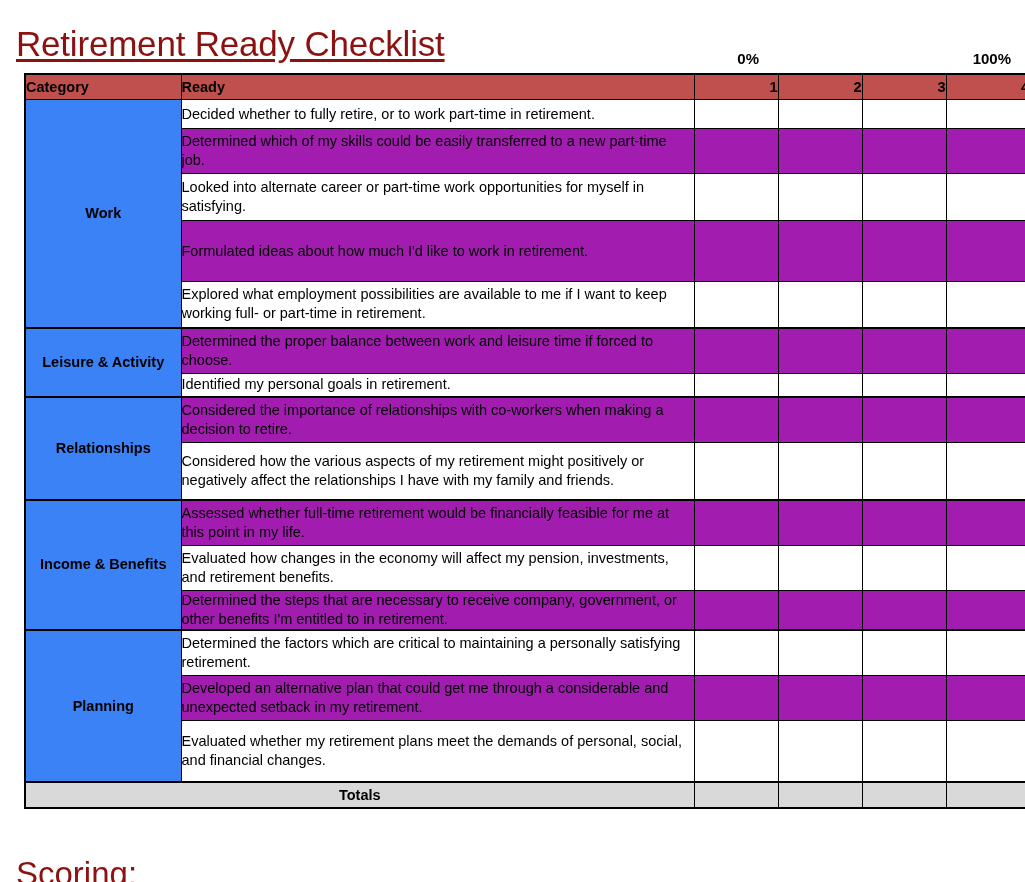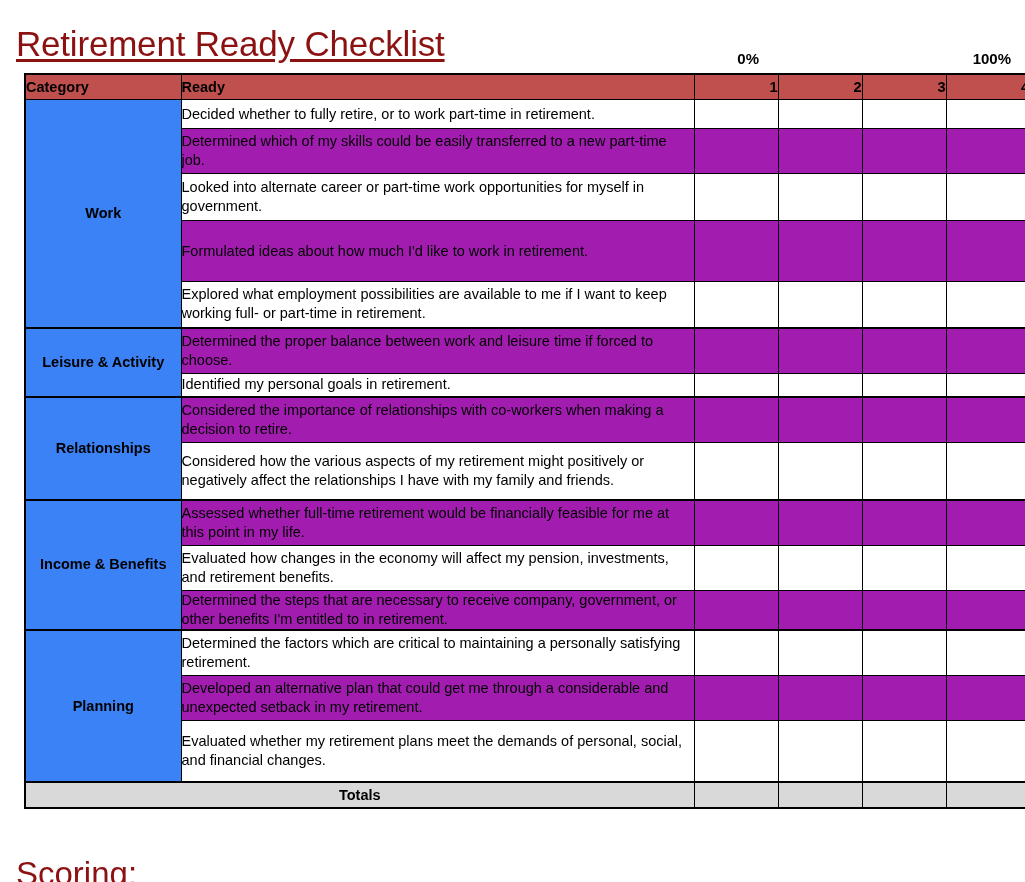--- a/index.html
+++ b/index.html
@@ -191,21 +191,21 @@
             <td class="box-cell"></td>
           </tr>
           <tr class="shaded" style="height: 45px;">
             <td class="task-cell">Determined which of my skills could be easily transferred to a new part-time job.</td>
             <td class="box-cell"></td>
             <td class="box-cell"></td>
             <td class="box-cell"></td>
             <td class="box-cell"></td>
           </tr>
           <tr style="height: 47px;">
-            <td class="task-cell">Looked into alternate career or part-time work opportunities for myself in government.</td>
+            <td class="task-cell">Looked into alternate career or part-time work opportunities for myself in satisfying.</td>
             <td class="box-cell"></td>
             <td class="box-cell"></td>
             <td class="box-cell"></td>
             <td class="box-cell"></td>
           </tr>
           <tr class="shaded" style="height: 61px;">
             <td class="task-cell">Formulated ideas about how much I'd like to work in retirement.</td>
             <td class="box-cell"></td>
             <td class="box-cell"></td>
             <td class="box-cell"></td>

